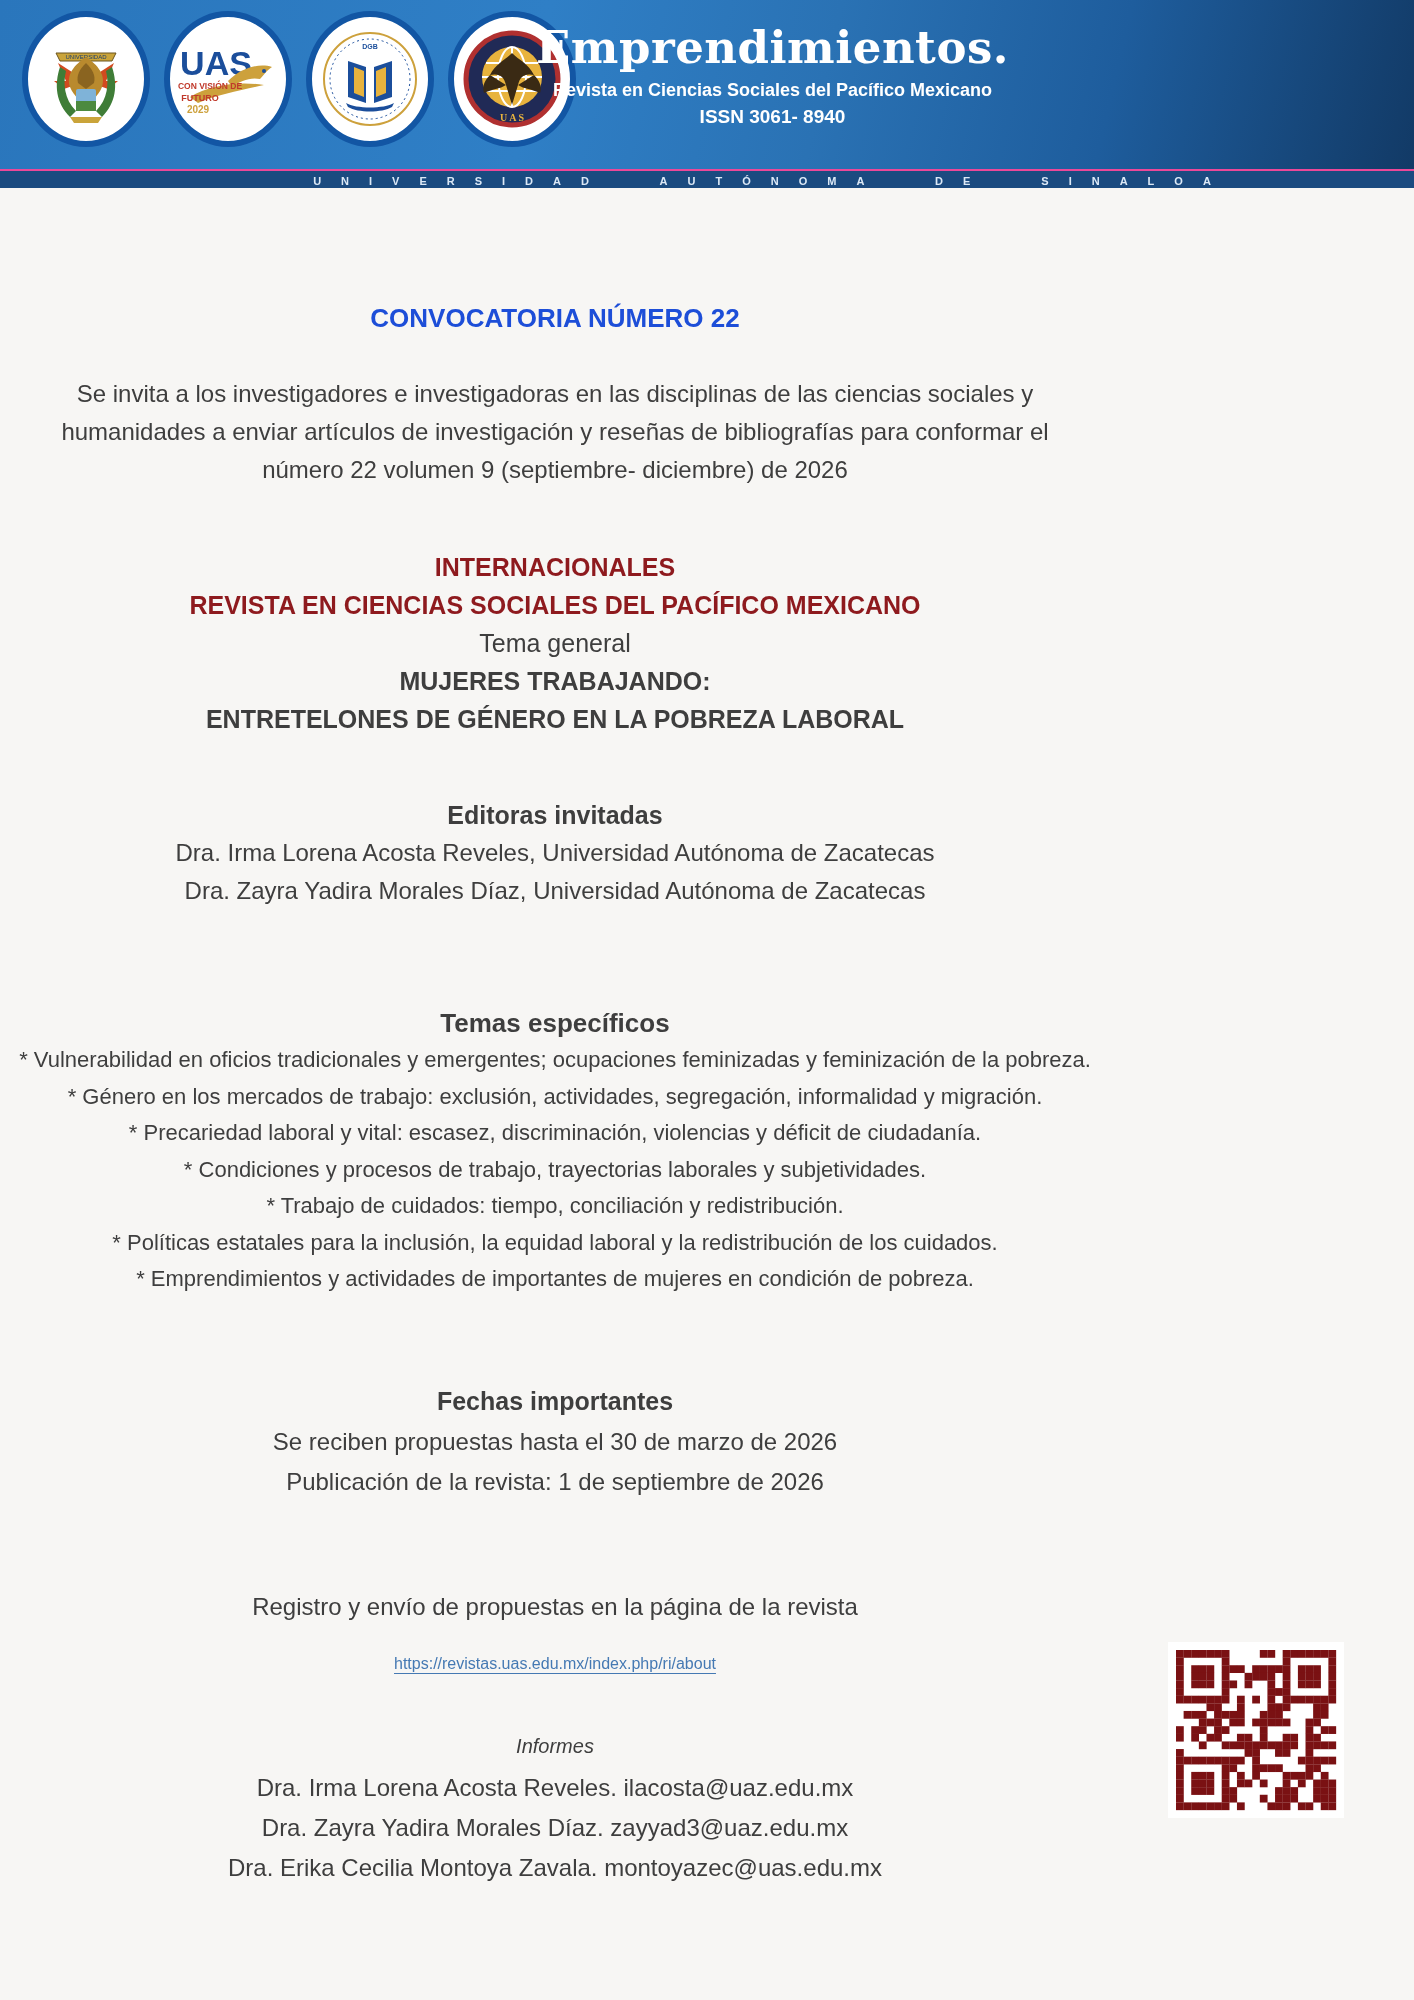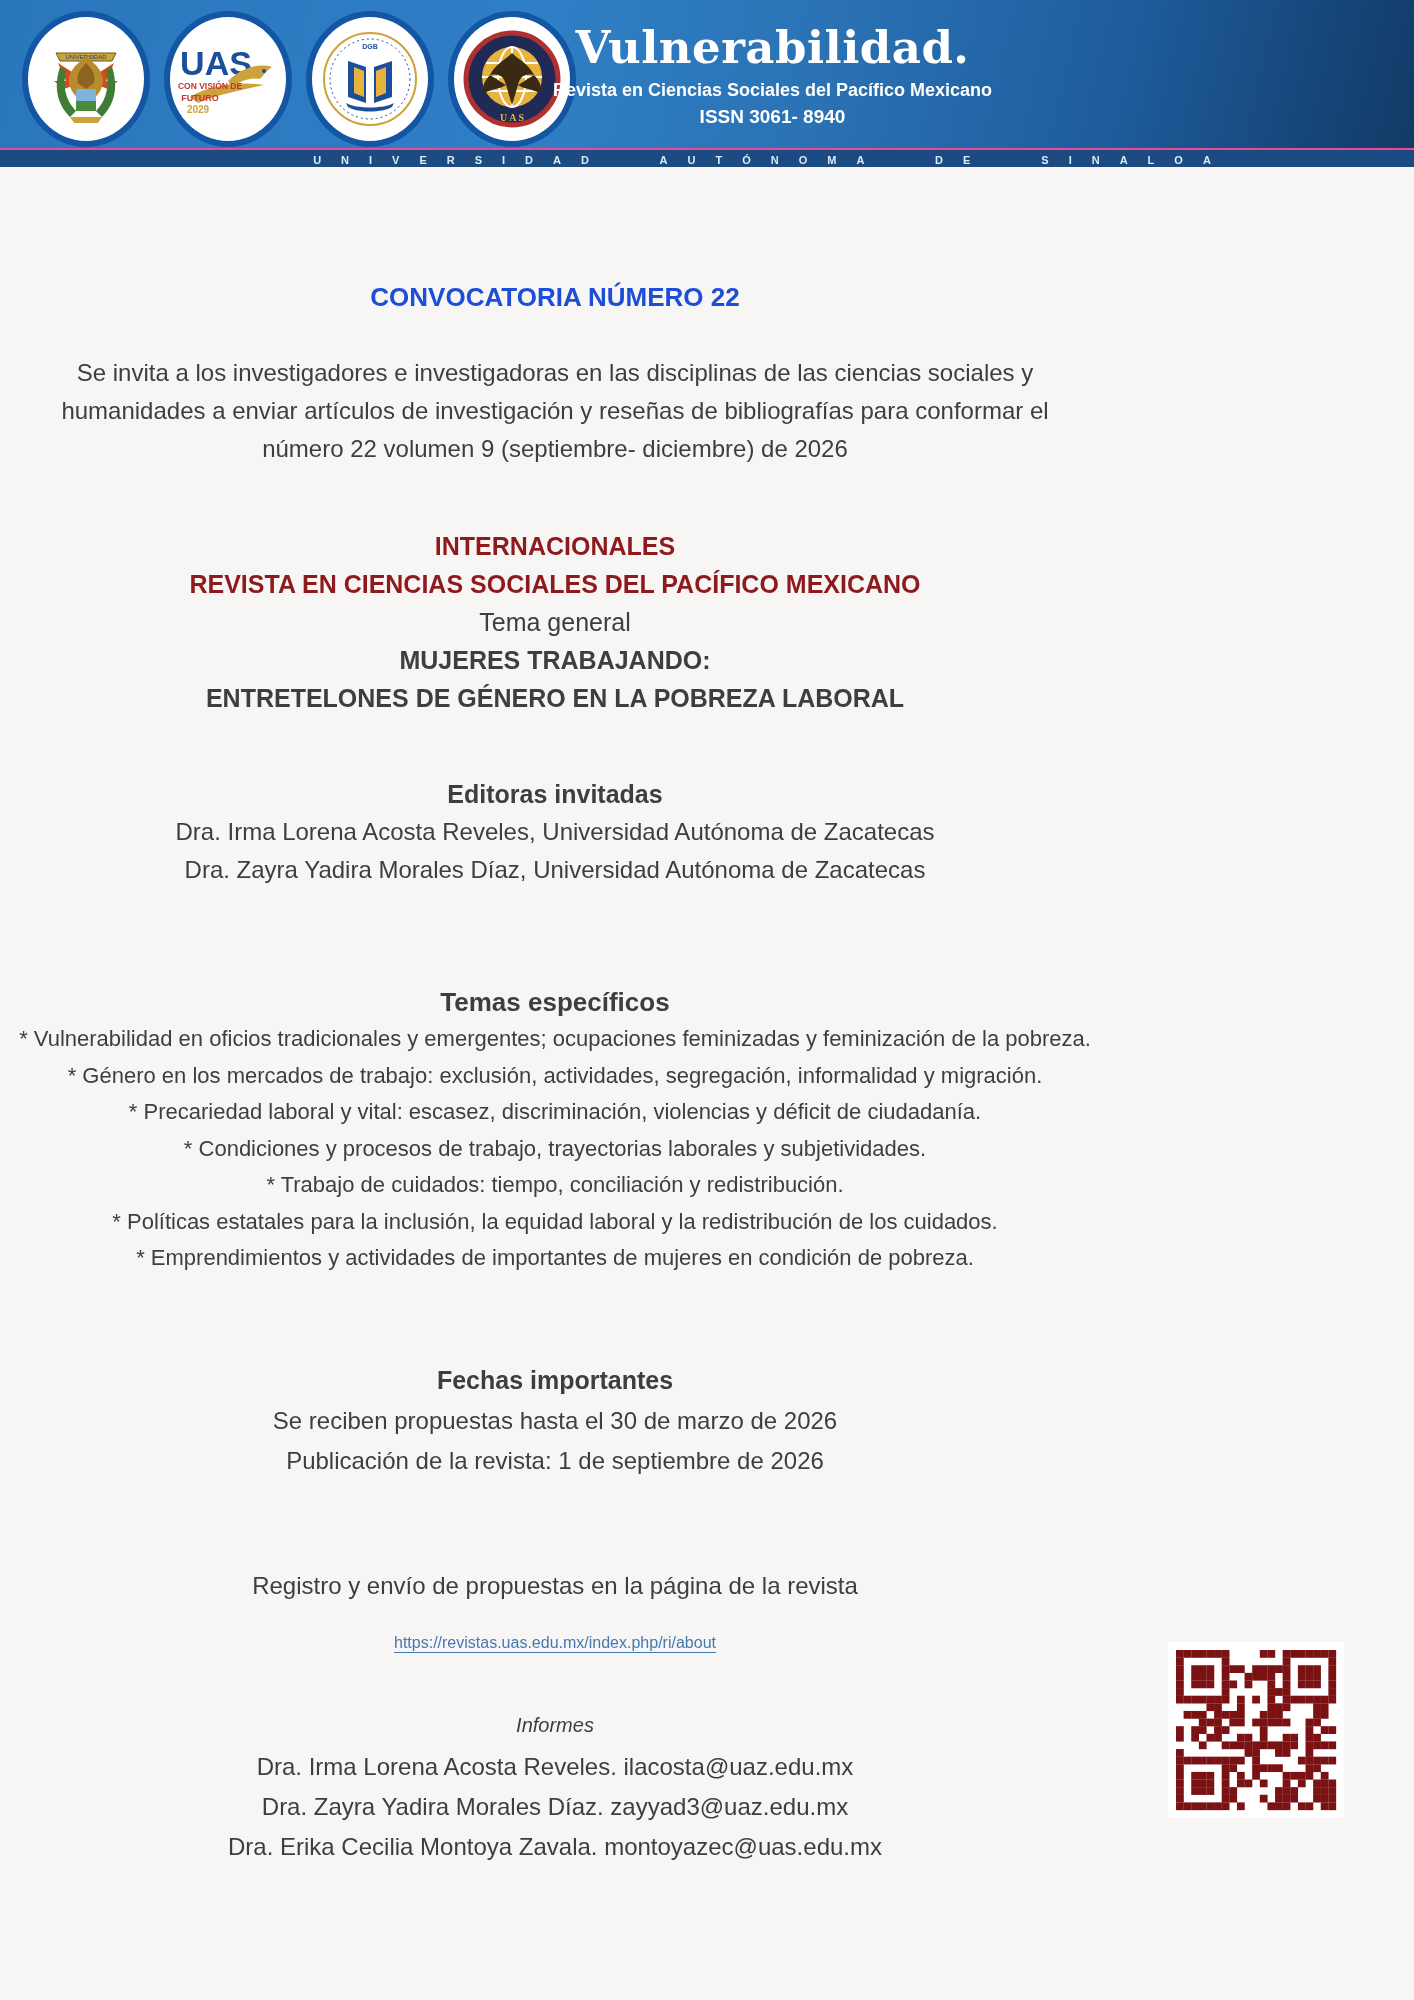--- a/index.html
+++ b/index.html
@@ -11,21 +11,21 @@
     margin: 0 auto;
     background: #f7f6f4;
     overflow: hidden;
     font-family: "Liberation Sans", sans-serif;
     color: #3e3e3e;
   }
 
   
   .header {
     position: relative;
-    height: 148px;
+    height: 169px;
     background: linear-gradient(103deg, #2a76bc 0%, #2f7fc6 38%, #2a72b4 58%, #1d5globe 0, #1e5d9d 75%, #123a66 100%);
     background: linear-gradient(103deg, #2a76bc 0%, #2f7fc6 38%, #2a72b4 58%, #1e5d9d 78%, #123a66 100%);
   }
   .logo-row {
     position: absolute;
     left: 22px; top: 11px;
     display: flex; gap: 14px;
   }
   .logo-circle {
     width: 128px; height: 136px;
@@ -192,21 +192,21 @@
           <path d="M52 30 C44 38 36 40 30 52 C40 50 44 54 46 62 L52 82 L58 62 C60 54 64 50 74 52 C68 40 60 38 52 30 Z" fill="#3a2a14"></path>
           <path d="M30 52 C24 58 22 64 24 70 C32 66 40 66 46 62 Z" fill="#3a2a14"></path>
           <path d="M74 52 C80 58 82 64 80 70 C72 66 64 66 58 62 Z" fill="#3a2a14"></path>
           <text x="52" y="98" font-size="10" text-anchor="middle" fill="#e8b33d" font-weight="bold" font-family="Liberation Serif, serif">U A S</text>
         </svg>
       </div>
 
     </div>
 
     <div class="header-text">
-      <div class="header-title">Vulnerabilidad.</div>
+      <div class="header-title">Emprendimientos.</div>
       <div class="header-subtitle">Revista en Ciencias Sociales del Pacífico Mexicano</div>
       <div class="header-issn">ISSN 3061- 8940</div>
     </div>
   </div>
 
   <div class="strip">
     <span>UNIVERSIDAD AUTÓNOMA DE SINALOA</span>
   </div>
 
   <div class="content">

